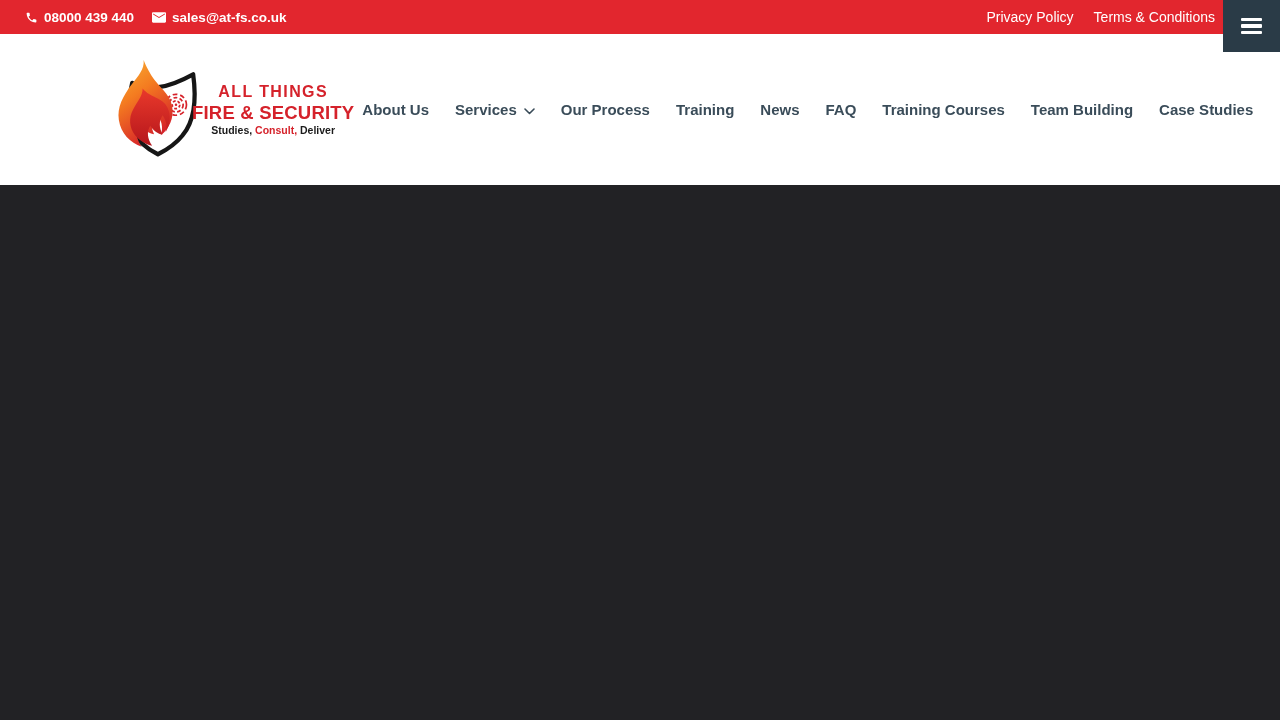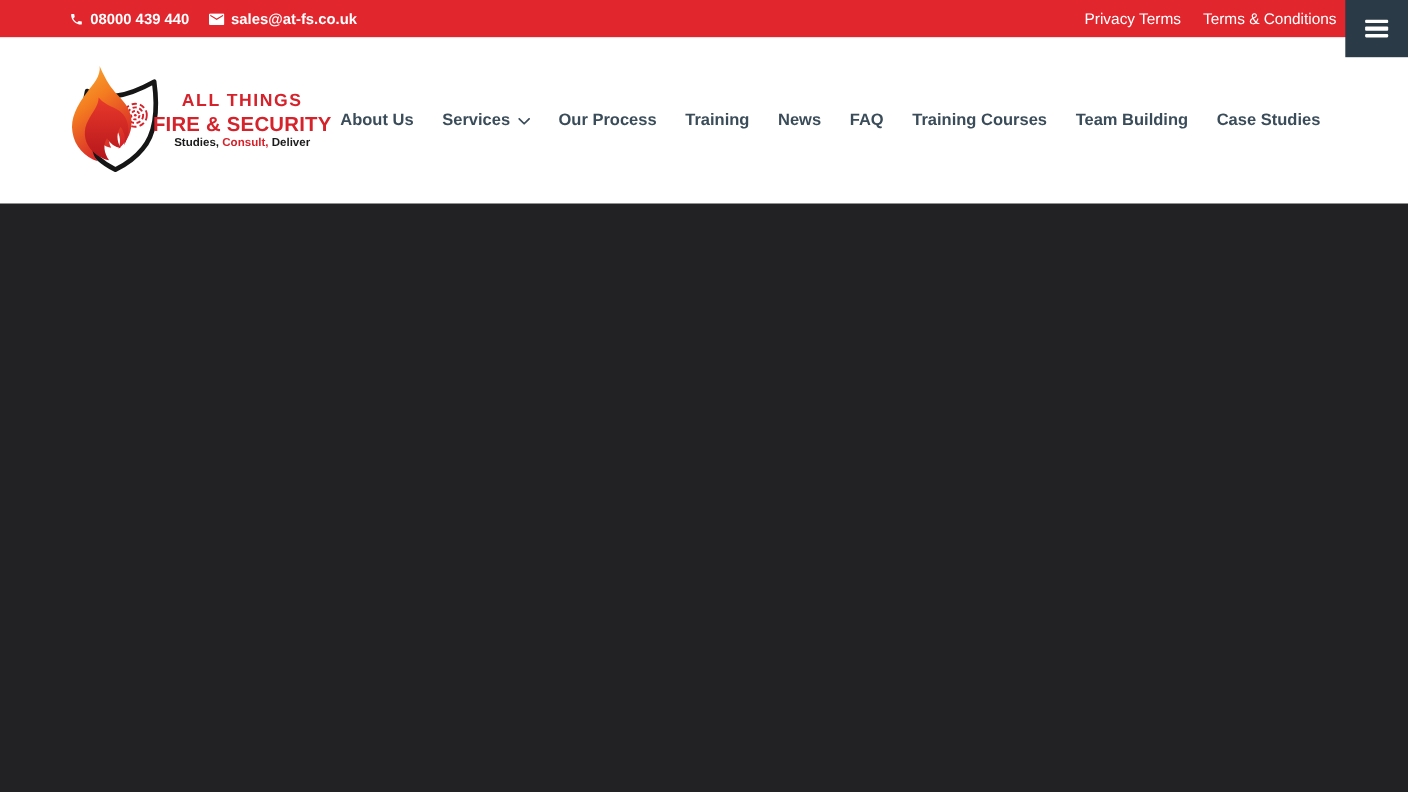--- a/index.html
+++ b/index.html
@@ -3,42 +3,42 @@
 <meta charset="utf-8">
 <style>
   * { margin:0; padding:0; box-sizing:border-box; }
   html,body { width:1280px; height:720px; overflow:hidden; }
   body { font-family:"Liberation Sans", sans-serif; background:#ffffff; position:relative; }
 
   
   .topbar {
     height:34px; background:#e2262e;
     display:flex; align-items:center; justify-content:space-between;
-    padding:0 65px 0 63px;
+    padding:0 65px 0 25px;
   }
   .topbar-left { display:flex; align-items:center; gap:18px; }
   .contact-item { display:flex; align-items:center; gap:6px; color:#fff;
     font-size:13.5px; font-weight:600; cursor:pointer; }
   .contact-item svg { display:block; }
   .topbar-right { display:flex; align-items:center; gap:20px; }
   .topbar-link { color:#fff; font-size:14px; font-weight:500; cursor:pointer; text-decoration:none; }
 
   
   .menu-btn {
     position:absolute; top:0; right:0; width:57px; height:52px;
     background:#2a3b47; z-index:9; cursor:pointer;
     display:flex; flex-direction:column; align-items:center; justify-content:center; gap:3px;
   }
   .menu-btn .bar { width:21px; height:3.5px; background:#fff; border-radius:1px; }
 
   
   .header {
     height:151px; background:#fff;
     display:flex; align-items:center;
-    padding-left:55px;
+    padding-left:108px;
   }
   .logo { display:flex; align-items:center; cursor:pointer; flex:0 0 auto; }
   .logo-graphic { display:block; }
   .logo-text { margin-left:-12px; text-align:center; line-height:1.15; }
   .logo-line1 { font-size:16px; font-weight:800; color:#d5222b; letter-spacing:1.4px; white-space:nowrap; }
   .logo-line2 { font-size:18.5px; font-weight:800; color:#d5222b; letter-spacing:0.2px; white-space:nowrap; }
   .logo-tagline { font-size:10.5px; font-weight:700; color:#1b1b1b; margin-top:1px; white-space:nowrap; }
   .logo-tagline .red { color:#d5222b; }
 
   
@@ -70,21 +70,21 @@
     <span class="contact-item">
       <span>
         <svg width="14" height="11" viewBox="0 0 24 18" fill="#ffffff">
           <path d="M22 0H2C.9 0 0 .9 0 2v14c0 1.1.9 2 2 2h20c1.1 0 2-.9 2-2V2c0-1.1-.9-2-2-2zm0 4l-10 6L2 4V2l10 6L22 2v2z"></path>
         </svg>
       </span>
       <span>sales@at-fs.co.uk</span>
     </span>
   </div>
   <div class="topbar-right">
-    <a class="topbar-link">Privacy Terms</a>
+    <a class="topbar-link">Privacy Policy</a>
     <a class="topbar-link">Terms &amp; Conditions</a>
   </div>
 </div>
 
 <div class="menu-btn">
   <span style="display:flex;flex-direction:column;gap:3px;align-items:center;">
     <span class="bar"></span>
       <span class="bar"></span>
       <span class="bar"></span>
   </span>

